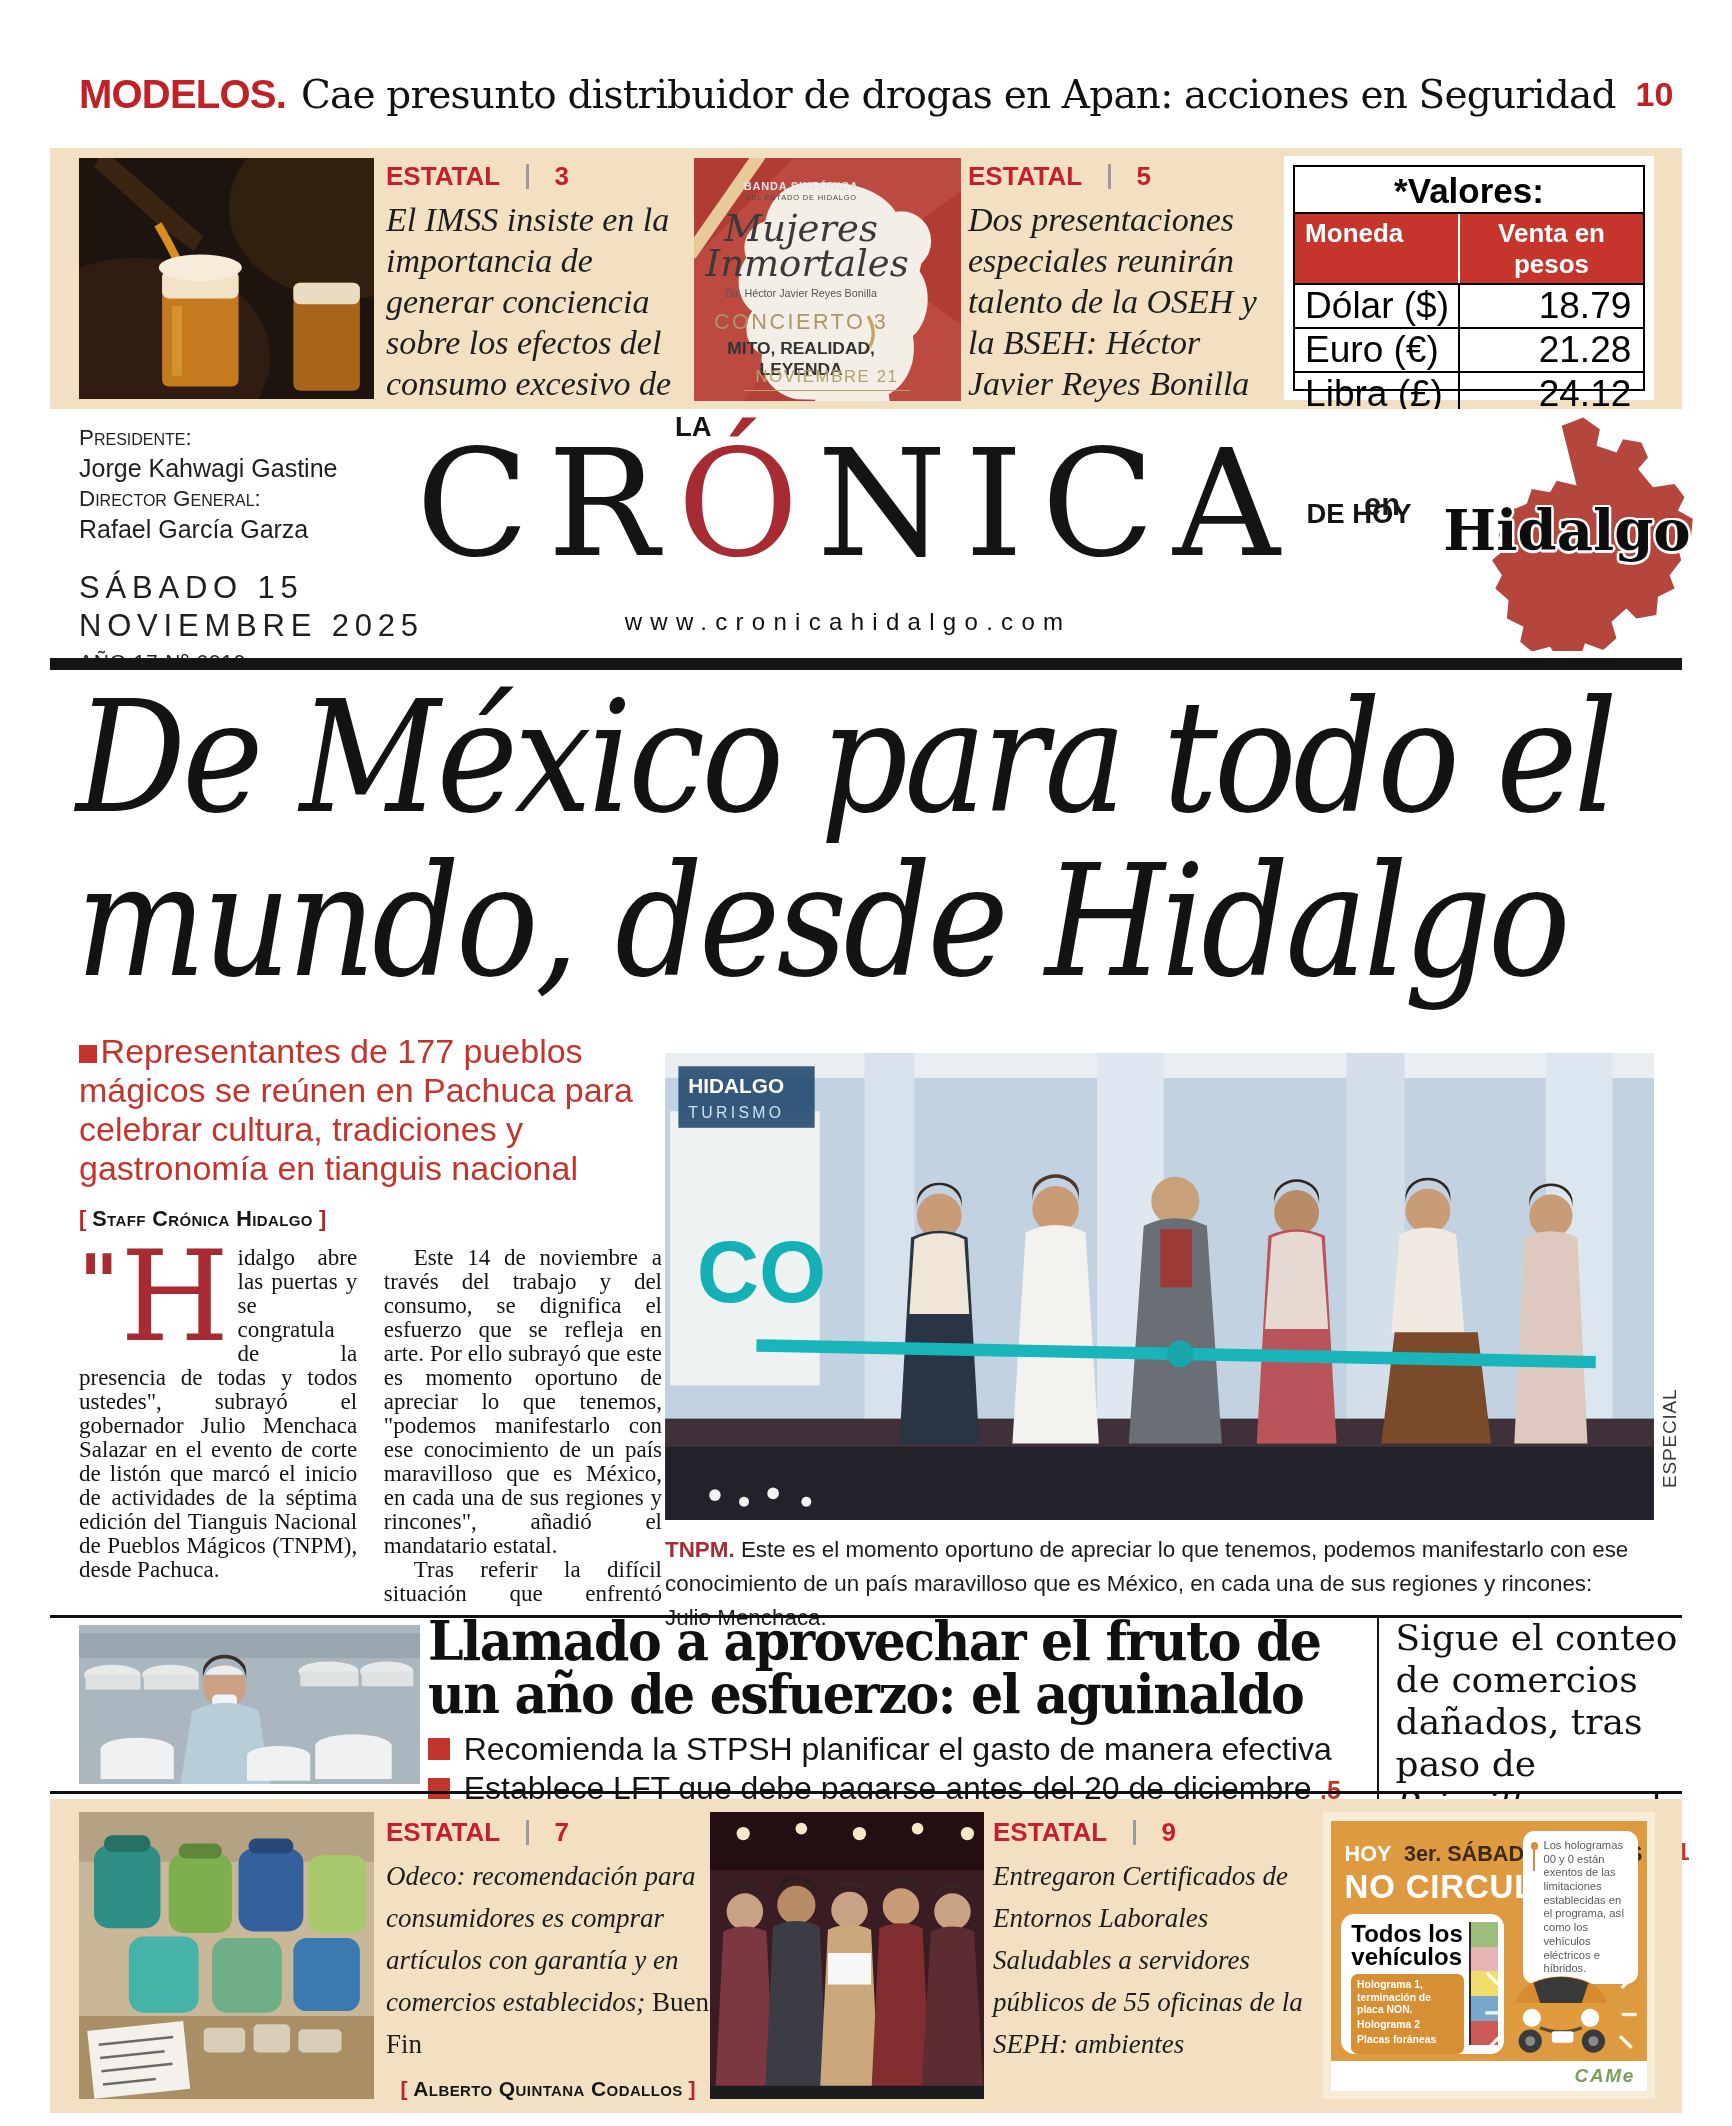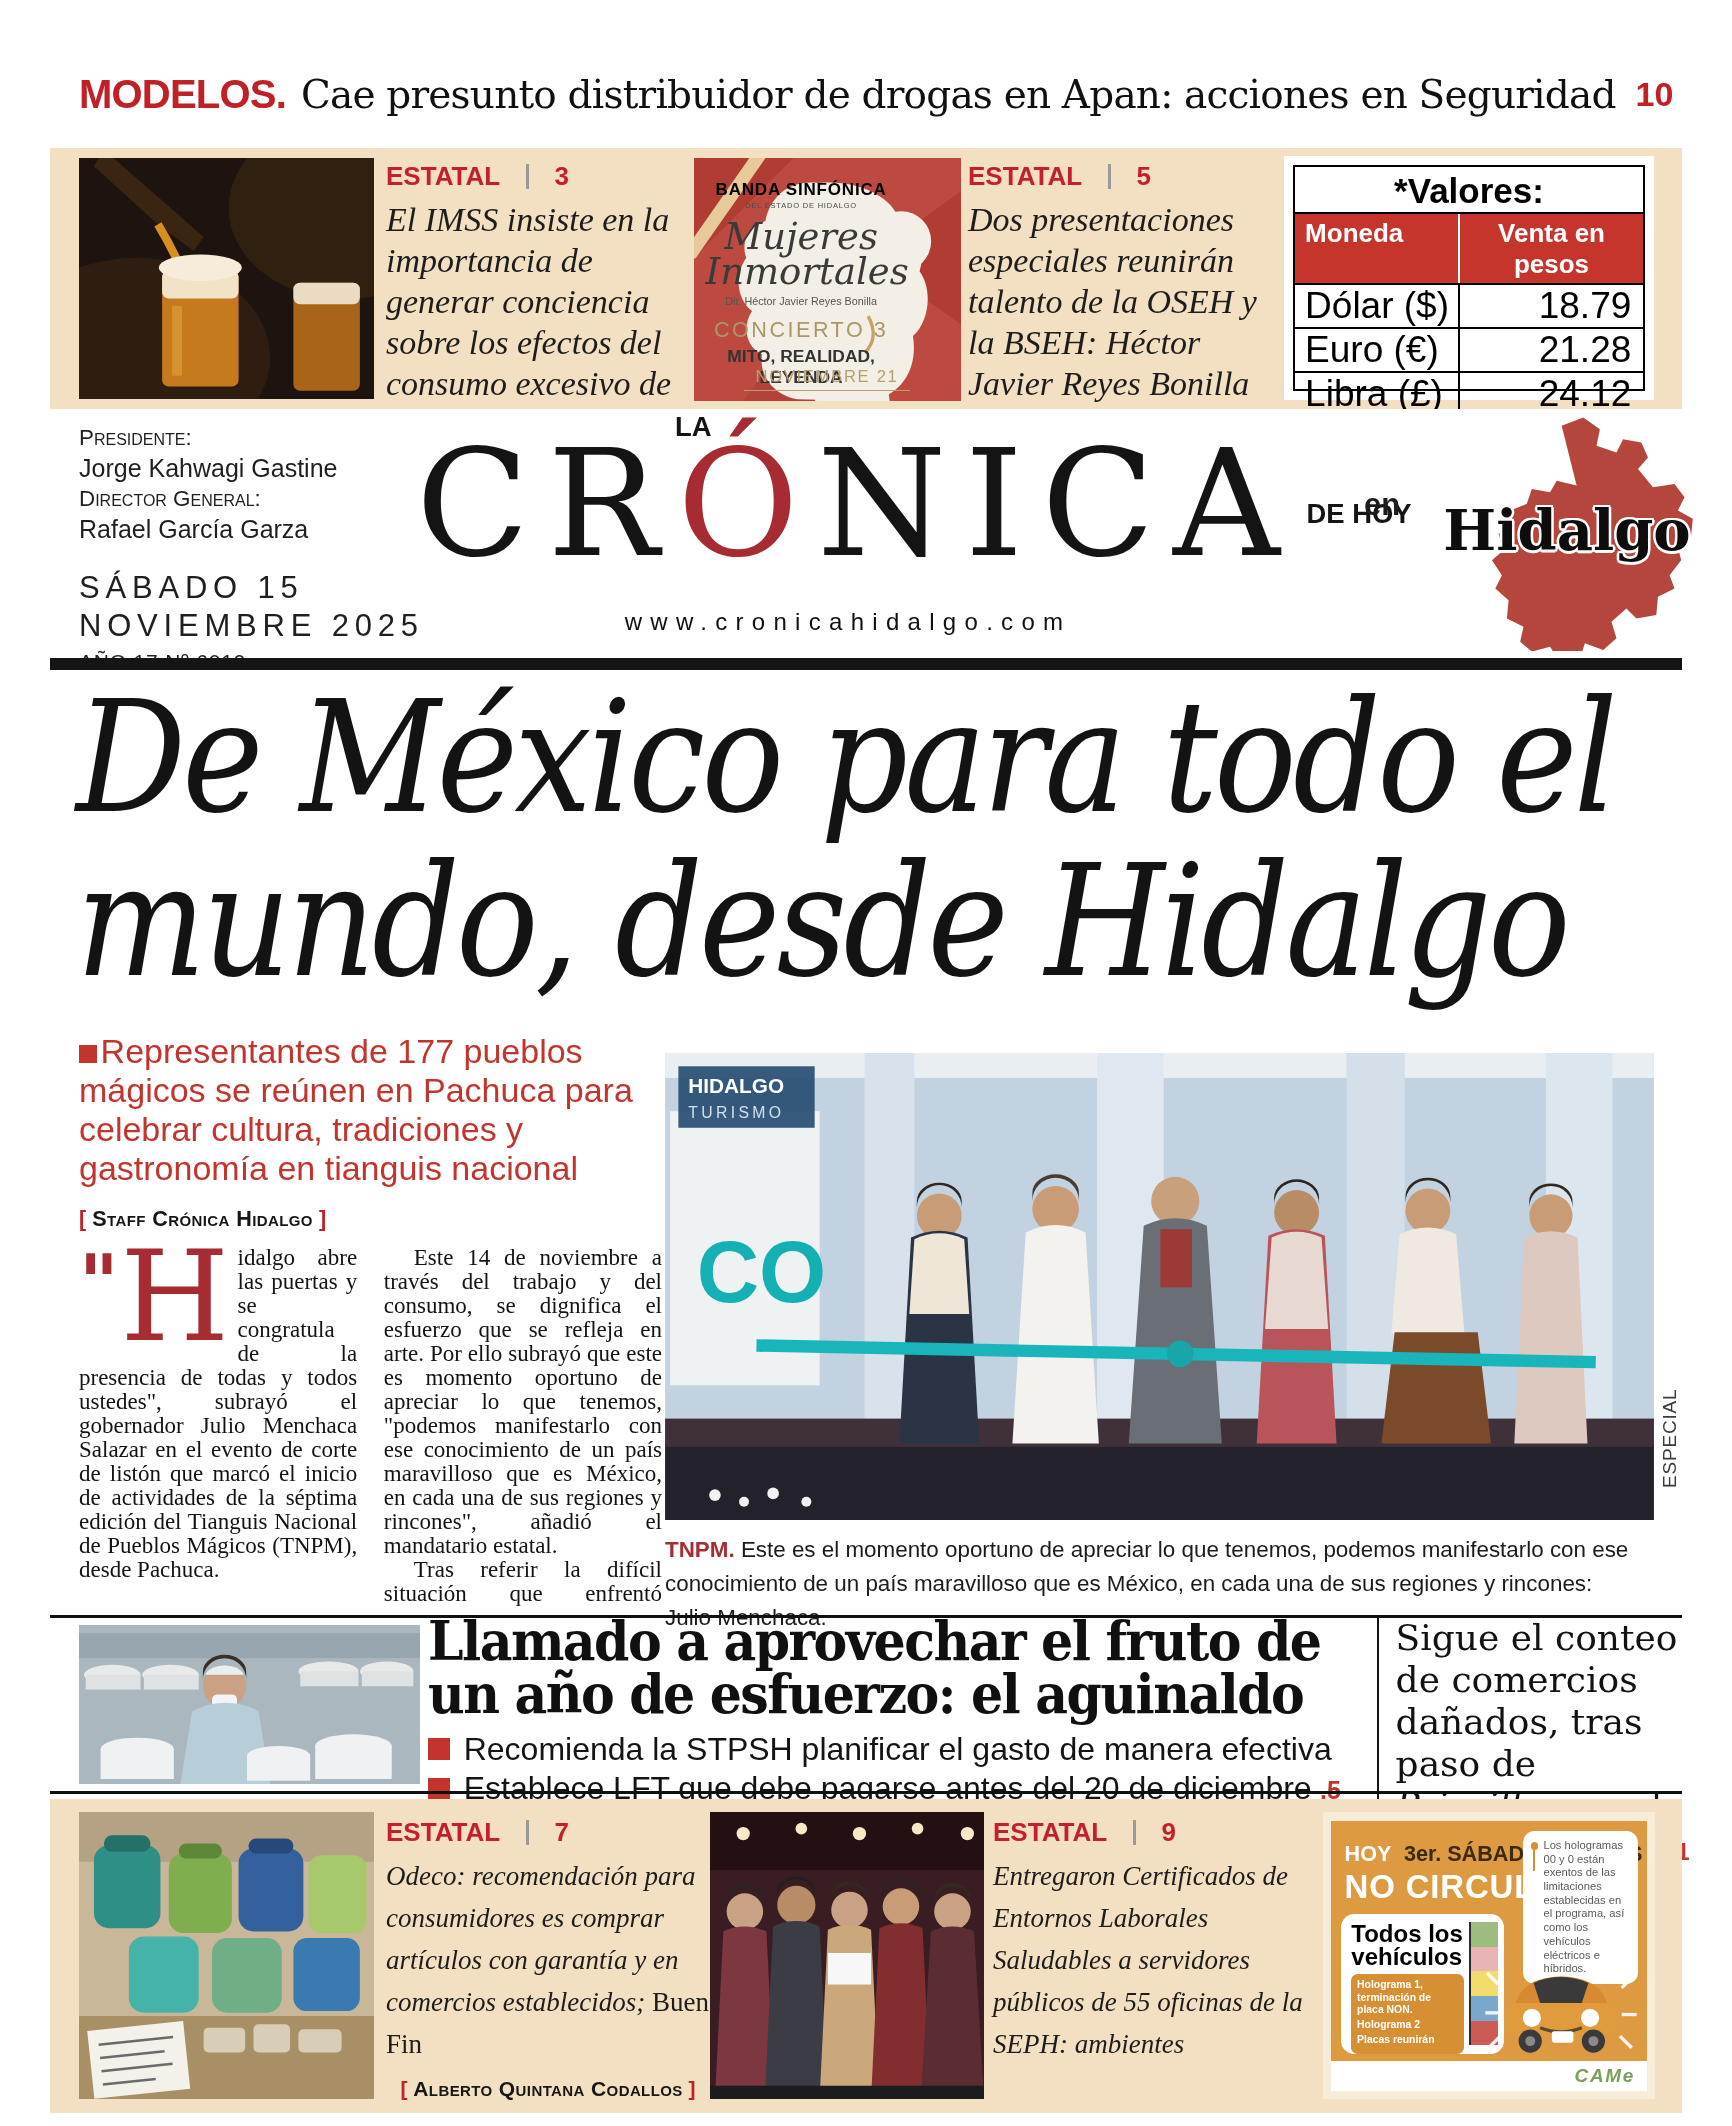--- a/index.html
+++ b/index.html
@@ -134,21 +134,21 @@
   .nc-pin{position:absolute;left:7.5px;top:11.6px;width:7.5px;height:7.5px;border-radius:50%;background:#d78f33;}
   .nc-pin::after{content:"";position:absolute;left:2.5px;top:7.5px;width:1.7px;height:21.6px;background:#d78f33;}
   .nc-car{position:absolute;right:6.6px;bottom:35px;width:158px;height:108px;}
   .nc-footer{position:absolute;left:0;right:0;bottom:0;height:30px;background:#fff;display:flex;align-items:center;justify-content:flex-end;padding-right:11.6px;}
   .nc-brand{font-weight:bold;color:#7aa05a;font-size:19px;letter-spacing:1.7px;font-style:italic;}
 
   
   .concert{position:absolute;left:644px;top:10px;width:267px;height:243px;background:#bd4a40;overflow:hidden;}
   .concert svg{position:absolute;inset:0;width:100%;height:100%;}
   .cc-text{position:absolute;left:11.6px;top:21.6px;width:191px;text-align:center;}
-  .cc-band{font-family:"Liberation Sans",sans-serif;font-weight:bold;font-size:17px;letter-spacing:0.8px;color:#000000;}
+  .cc-band{font-family:"Liberation Sans",sans-serif;font-weight:bold;font-size:11px;letter-spacing:0.8px;color:#e5e5e5;}
   .cc-band-sub{font-family:"Liberation Sans",sans-serif;font-size:7.5px;letter-spacing:0.8px;color:#4a4a4a;margin-top:1.7px;}
   .cc-title{font-family:"DejaVu Serif",serif;font-style:italic;font-size:37px;line-height:35px;color:#3a3a3a;margin-top:8.3px;}
   .cc-dir{font-family:"Liberation Sans",sans-serif;font-size:10.8px;color:#555;margin-top:6.6px;}
   .cc-conc{font-family:"Liberation Sans",sans-serif;font-size:21.6px;letter-spacing:2.5px;color:#ab9668;margin-top:10px;}
   .cc-theme{font-family:"Liberation Sans",sans-serif;font-weight:bold;font-size:17.4px;line-height:21px;color:#333;margin-top:3.3px;}
   .cc-date{position:absolute;left:50px;top:209px;width:166px;text-align:center;font-family:"Liberation Sans",sans-serif;
            font-size:16.6px;letter-spacing:1.7px;color:#b5a06a;border-bottom:1.7px solid #b5a06a;padding-bottom:3.3px;}
 </style>
 </head>
 <body>
@@ -516,21 +516,21 @@
           <span class="nc-hoy">HOY</span>
           <span class="nc-l1">3er. SÁBADO DEL MES</span>
         </div>
         <div class="nc-l2">NO CIRCULAN</div>
         <div class="nc-box">
           <div class="nc-box-left">
             <div class="nc-box-title">Todos los vehículos</div>
             <div class="nc-chip">
               <div>Holograma 1, terminación de placa NON.</div>
               <div>Holograma 2</div>
-              <div>Placas reunirán</div>
+              <div>Placas foráneas</div>
             </div>
           </div>
           <div class="nc-swatches">
             <div class="sw1"></div>
               <div class="sw2"></div>
               <div class="sw3"></div>
               <div class="sw4"></div>
               <div class="sw5"></div>
           </div>
         </div>

